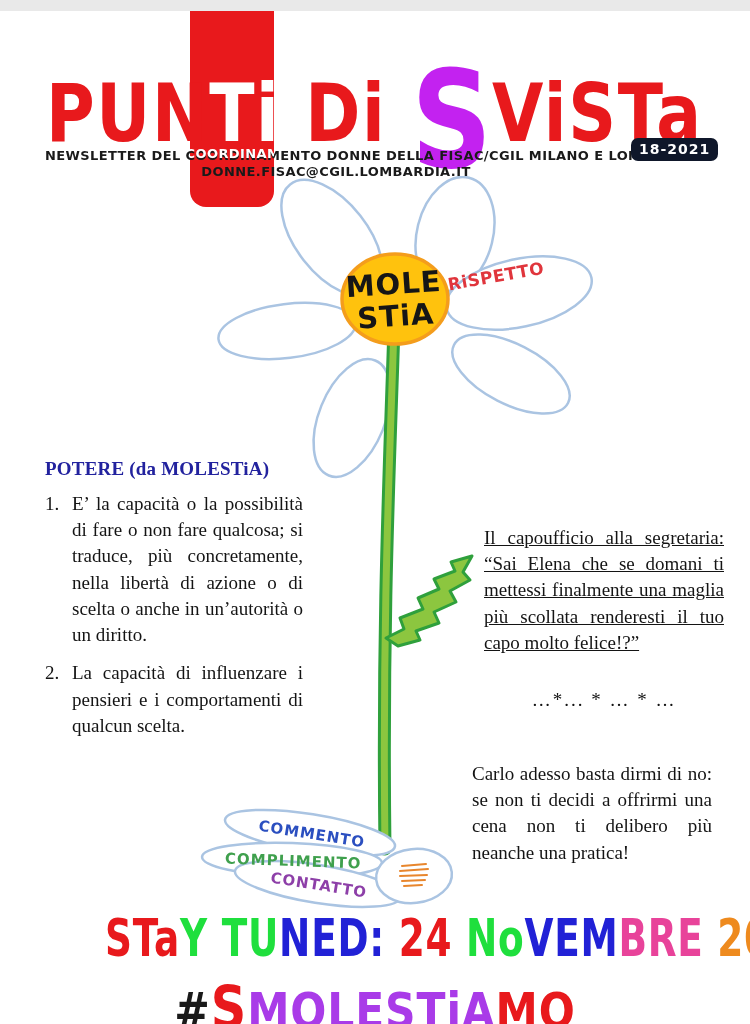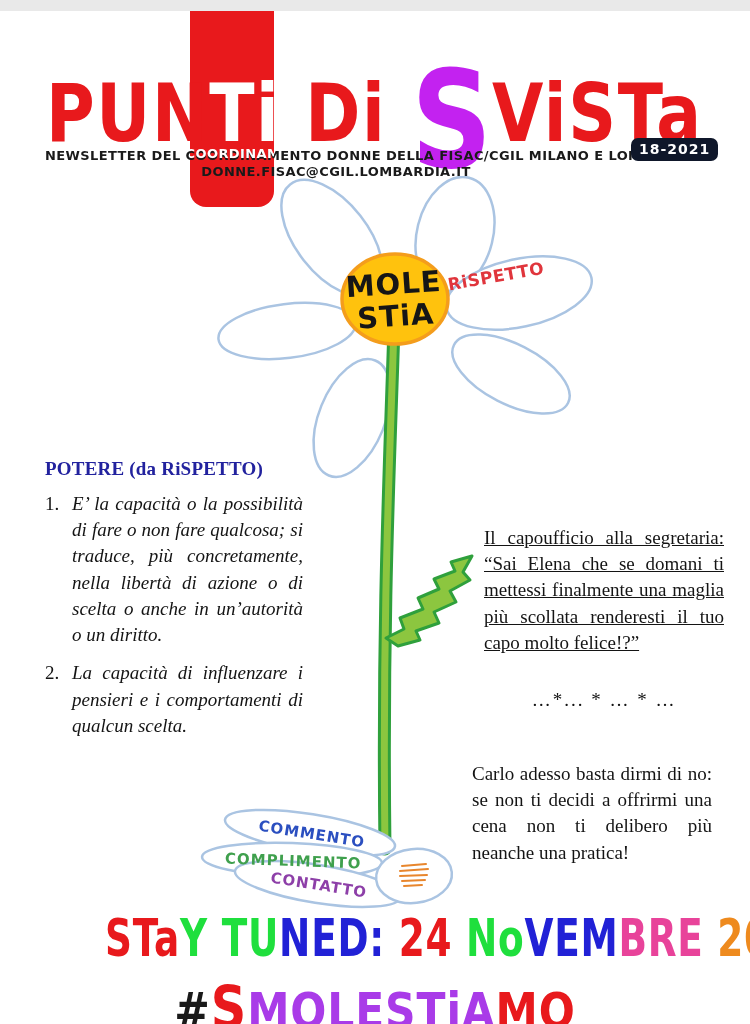--- a/index.html
+++ b/index.html
@@ -46,21 +46,21 @@
     position:absolute; z-index:3;
     font-family:"Liberation Serif", serif; font-weight:bold; font-size:19px;
     color:#22229e; letter-spacing:0.2px;
   }
   #h-left  { left:45px;  top:447px; }
   #h-right { left:484px; top:447px; }
   .serif-text { font-family:"Liberation Serif", serif; font-size:19px; line-height:1.38; color:#141414; }
   .list { position:absolute; left:45px; top:480px; width:258px; z-index:3; }
   .list-item { display:flex; margin-bottom:12px; }
   .list-num { width:27px; flex:none; }
-  .list-text { flex:1; text-align:justify;font-style:italic; }
+  .list-text { flex:1; text-align:justify; }
   .para1 { position:absolute; left:484px; top:514px; width:240px; text-align:justify; z-index:3;text-decoration:underline; }
   .sep   { position:absolute; left:484px; top:676px; width:240px; text-align:center; letter-spacing:2px; z-index:3; }
   .para2 { position:absolute; left:472px; top:750px; width:240px; text-align:justify; z-index:3; }
   
   .footer1 {
     position:absolute; left:0; top:897px; width:750px; text-align:center; z-index:3;
     font-weight:bold; font-size:52px; letter-spacing:1px; white-space:nowrap;
     transform:scaleX(0.72); transform-origin:50% 0;
   }
   .footer2 {
@@ -115,21 +115,21 @@
     <g transform="rotate(-4 215 128)" fill="#161616" text-anchor="middle">
       <text x="215" y="118" font-size="29" letter-spacing="1">MOLE</text>
       <text x="215" y="150" font-size="29" letter-spacing="1">STiA</text>
     </g>
     <text x="317" y="106" font-size="17" fill="#e0353c" text-anchor="middle" letter-spacing="0.5" transform="rotate(-10 317 106)">RiSPETTO</text>
     <text x="131" y="663" font-size="15" fill="#2b4fc0" text-anchor="middle" letter-spacing="1" transform="rotate(9 131 663)">COMMENTO</text>
     <text x="113" y="690" font-size="15" fill="#3fa04d" text-anchor="middle" letter-spacing="1" transform="rotate(2 113 690)">COMPLIMENTO</text>
     <text x="138" y="714" font-size="15" fill="#8d3fa8" text-anchor="middle" letter-spacing="1" transform="rotate(9 138 714)">CONTATTO</text>
   </svg>
 
-  <div class="col-heading" id="h-left">POTERE (da RiSPETTO)</div>
+  <div class="col-heading" id="h-left">POTERE (da MOLESTiA)</div>
   <div class="list serif-text">
     <div class="list-item">
       <span class="list-num">1.</span>
       <span class="list-text">E’ la capacità o la possibilità di fare o non fare qualcosa; si traduce, più concretamente, nella libertà di azione o di scelta o anche in un’autorità o un diritto.</span>
     </div>
     <div class="list-item">
       <span class="list-num">2.</span>
       <span class="list-text">La capacità di influenzare i pensieri e i comportamenti di qualcun scelta.</span>
     </div>
   </div>

